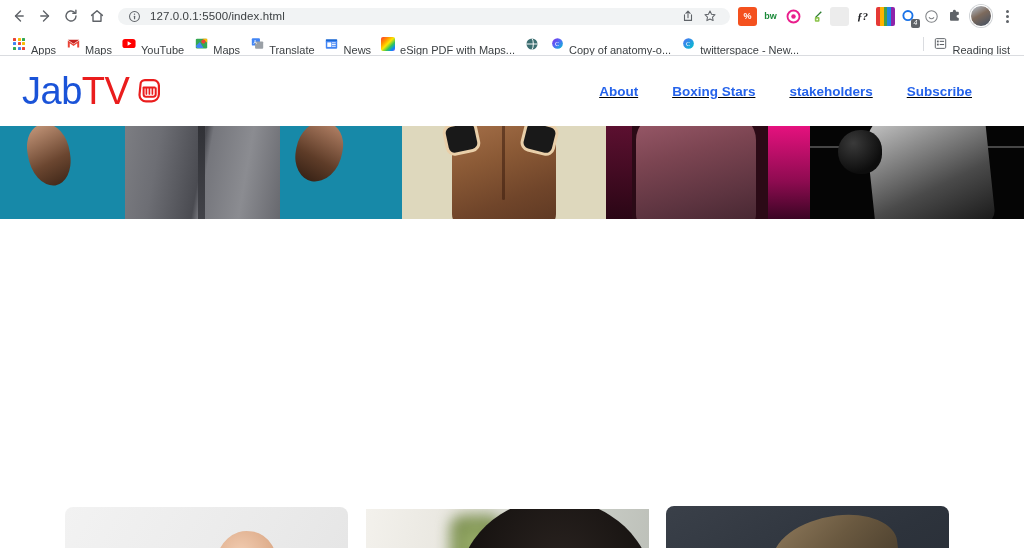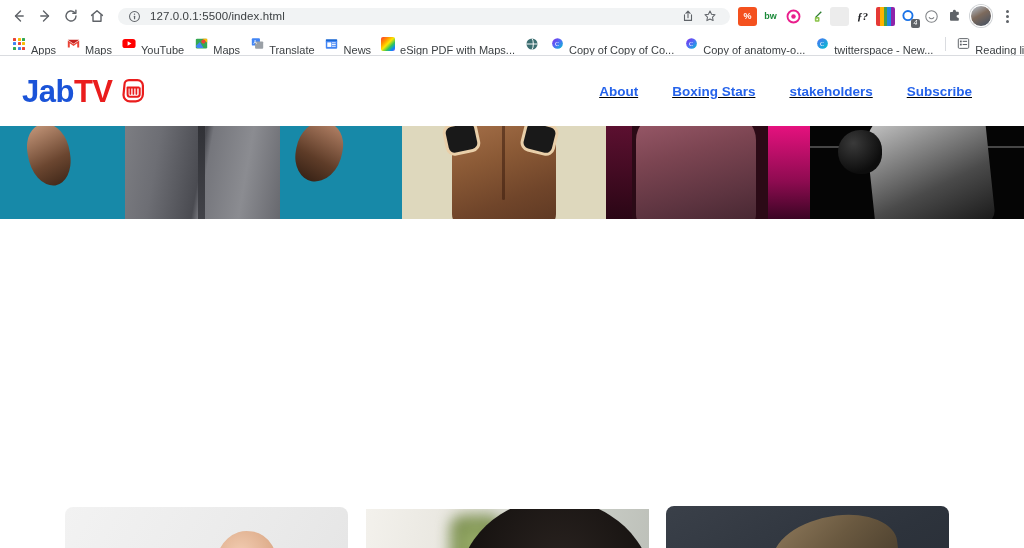--- a/index.html
+++ b/index.html
@@ -193,22 +193,22 @@
   .site-header {
     height: 70px;
     display: flex;
     align-items: center;
     padding: 0 24px 0 22px;
     background: #ffffff;
   }
   .logo {
     display: flex;
     align-items: center;
-    font-size: 31px;
-    font-weight: bold;
+    font-size: 38px;
+    font-weight: normal;
     letter-spacing: -0.5px;
     line-height: 1;
     text-align: center;
   }
   .logo-jab { color: #1a53d8; }
   .logo-tv  { color: #ea1d1d; }
   .logo-fist { margin-left: 3px; display:flex; align-items:center; }
 
   .site-nav {
     margin-left: auto;
@@ -571,36 +571,20 @@
     <div class="bm" style="max-width:26px;padding-right:2px;">
       <span class="bm-ico">
         <svg width="14" height="14" viewBox="0 0 16 16">
           <circle cx="8" cy="8" r="6.3" fill="#3c6e71"></circle>
           <path d="M8 1.7c2 2.2 2 10.4 0 12.6M1.8 8h12.4" stroke="#ffffff" stroke-width="1.1" fill="none"></path>
         </svg>
       </span>
       <span class="bm-label"></span>
     </div>
 
-    <div class="bm">
-      <span class="bm-ico">
-        <svg width="13" height="13" viewBox="0 0 16 16">
-          <circle cx="8" cy="8" r="6.6" fill="url(#cg1)"></circle>
-          <defs>
-              <linearGradient id="cg1" x1="0" y1="0" x2="1" y2="1">
-            <stop offset="0" stop-color="#7d2ae8"></stop>
-                <stop offset="0.5" stop-color="#4f6ef7"></stop>
-                <stop offset="1" stop-color="#00c4cc"></stop>
-          </linearGradient>
-            </defs>
-          <text x="5" y="11" font-size="8" fill="#ffffff" font-family="Liberation Serif, serif">C</text>
-        </svg>
-      </span>
-      <span class="bm-label">Copy of Copy of Co...</span>
-    </div>
 
     <div class="bm">
       <span class="bm-ico">
         <svg width="13" height="13" viewBox="0 0 16 16">
           <circle cx="8" cy="8" r="6.6" fill="url(#cg2)"></circle>
           <defs>
               <linearGradient id="cg2" x1="0" y1="0" x2="1" y2="1">
             <stop offset="0" stop-color="#7d2ae8"></stop>
                 <stop offset="0.5" stop-color="#4f6ef7"></stop>
                 <stop offset="1" stop-color="#00c4cc"></stop>

